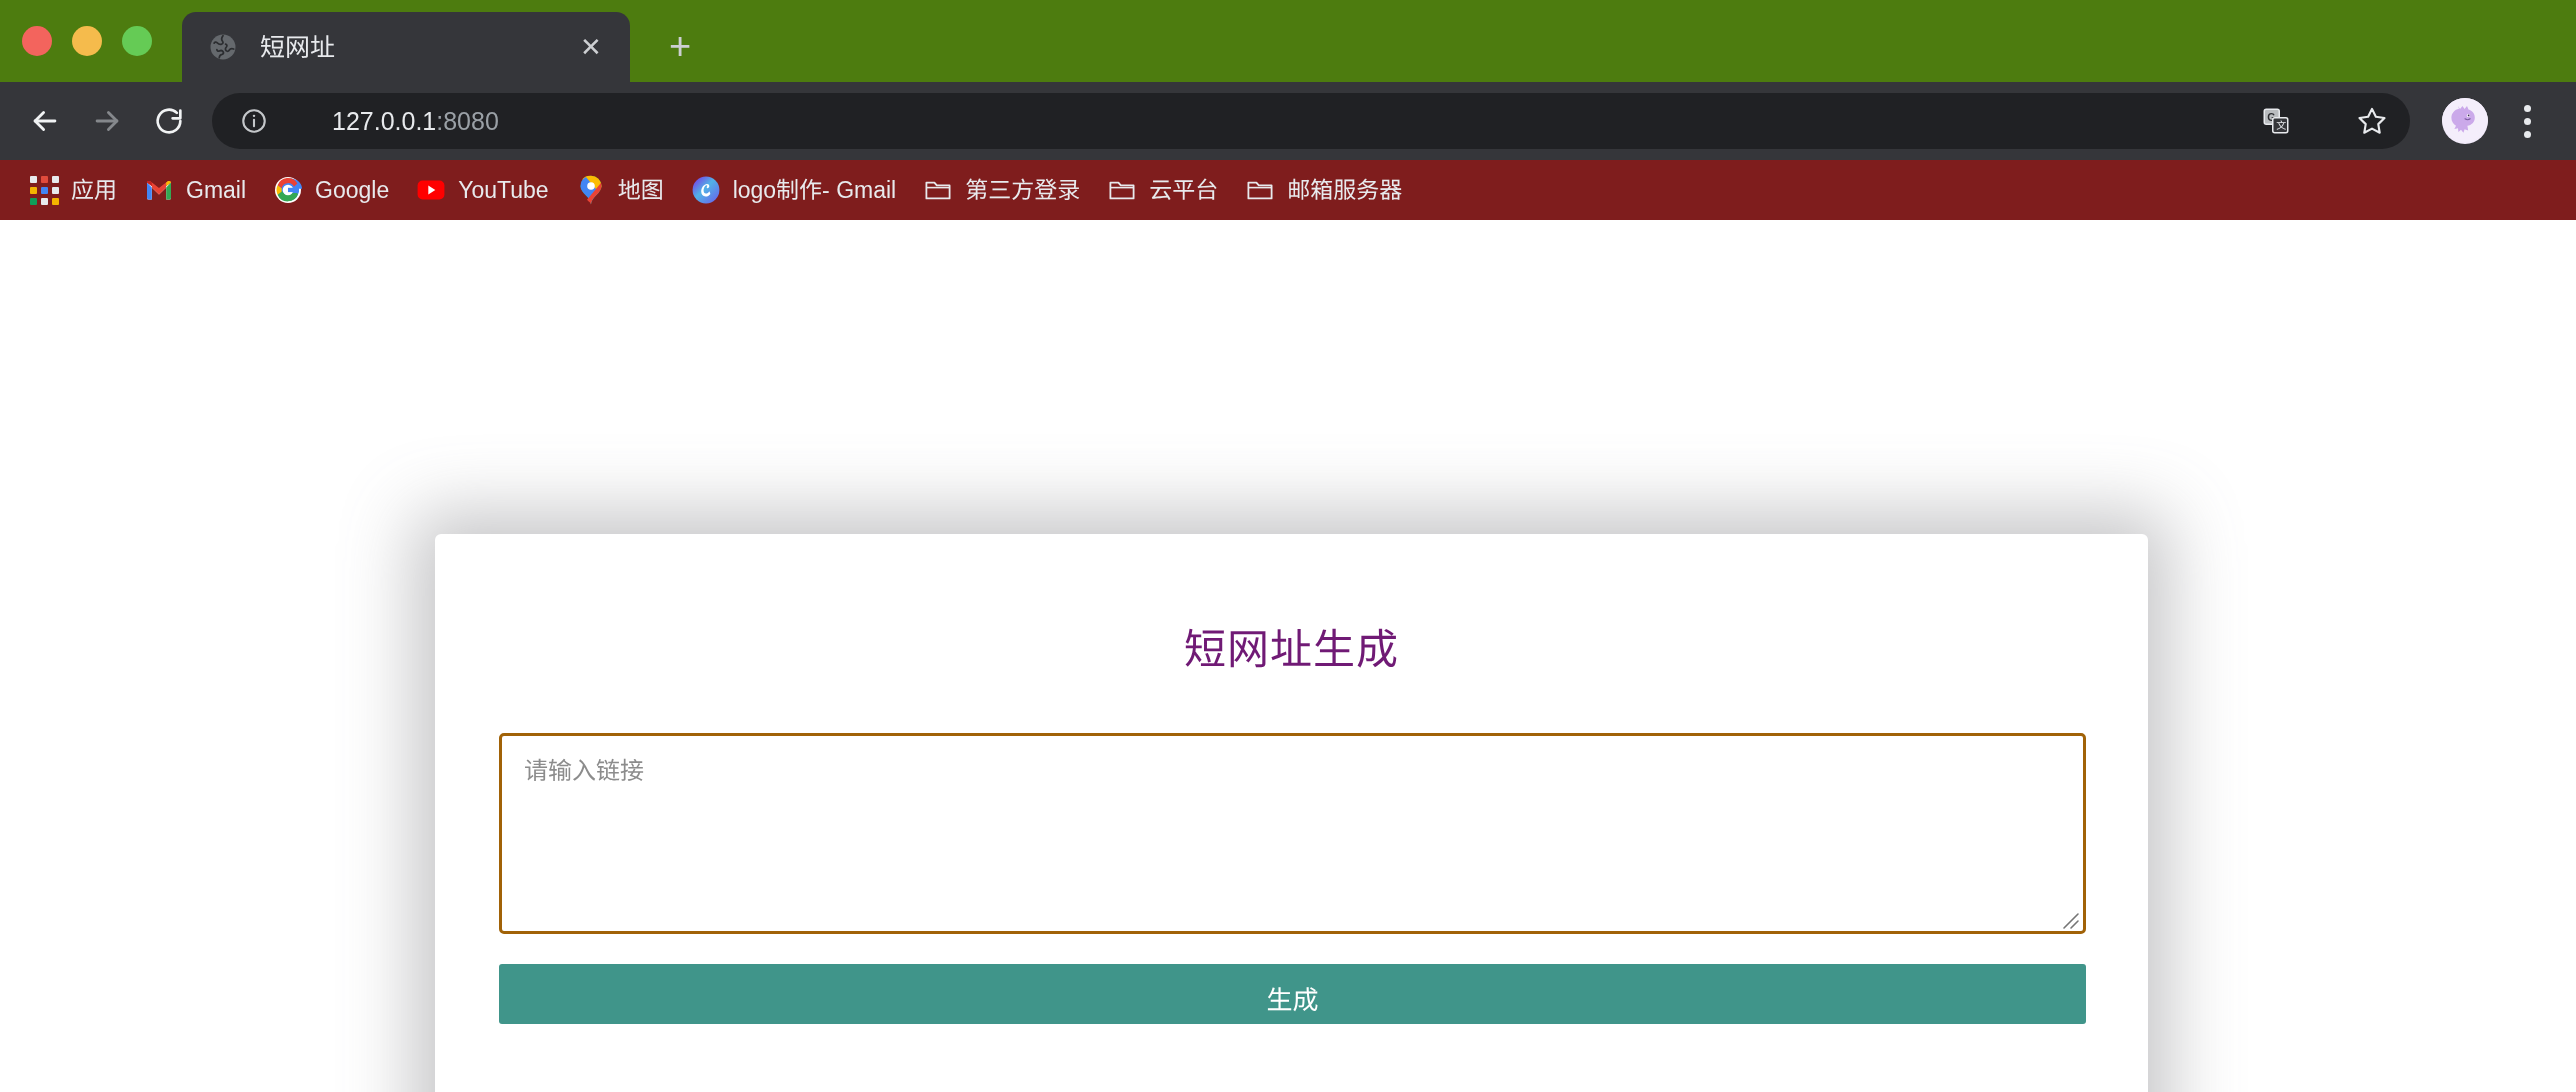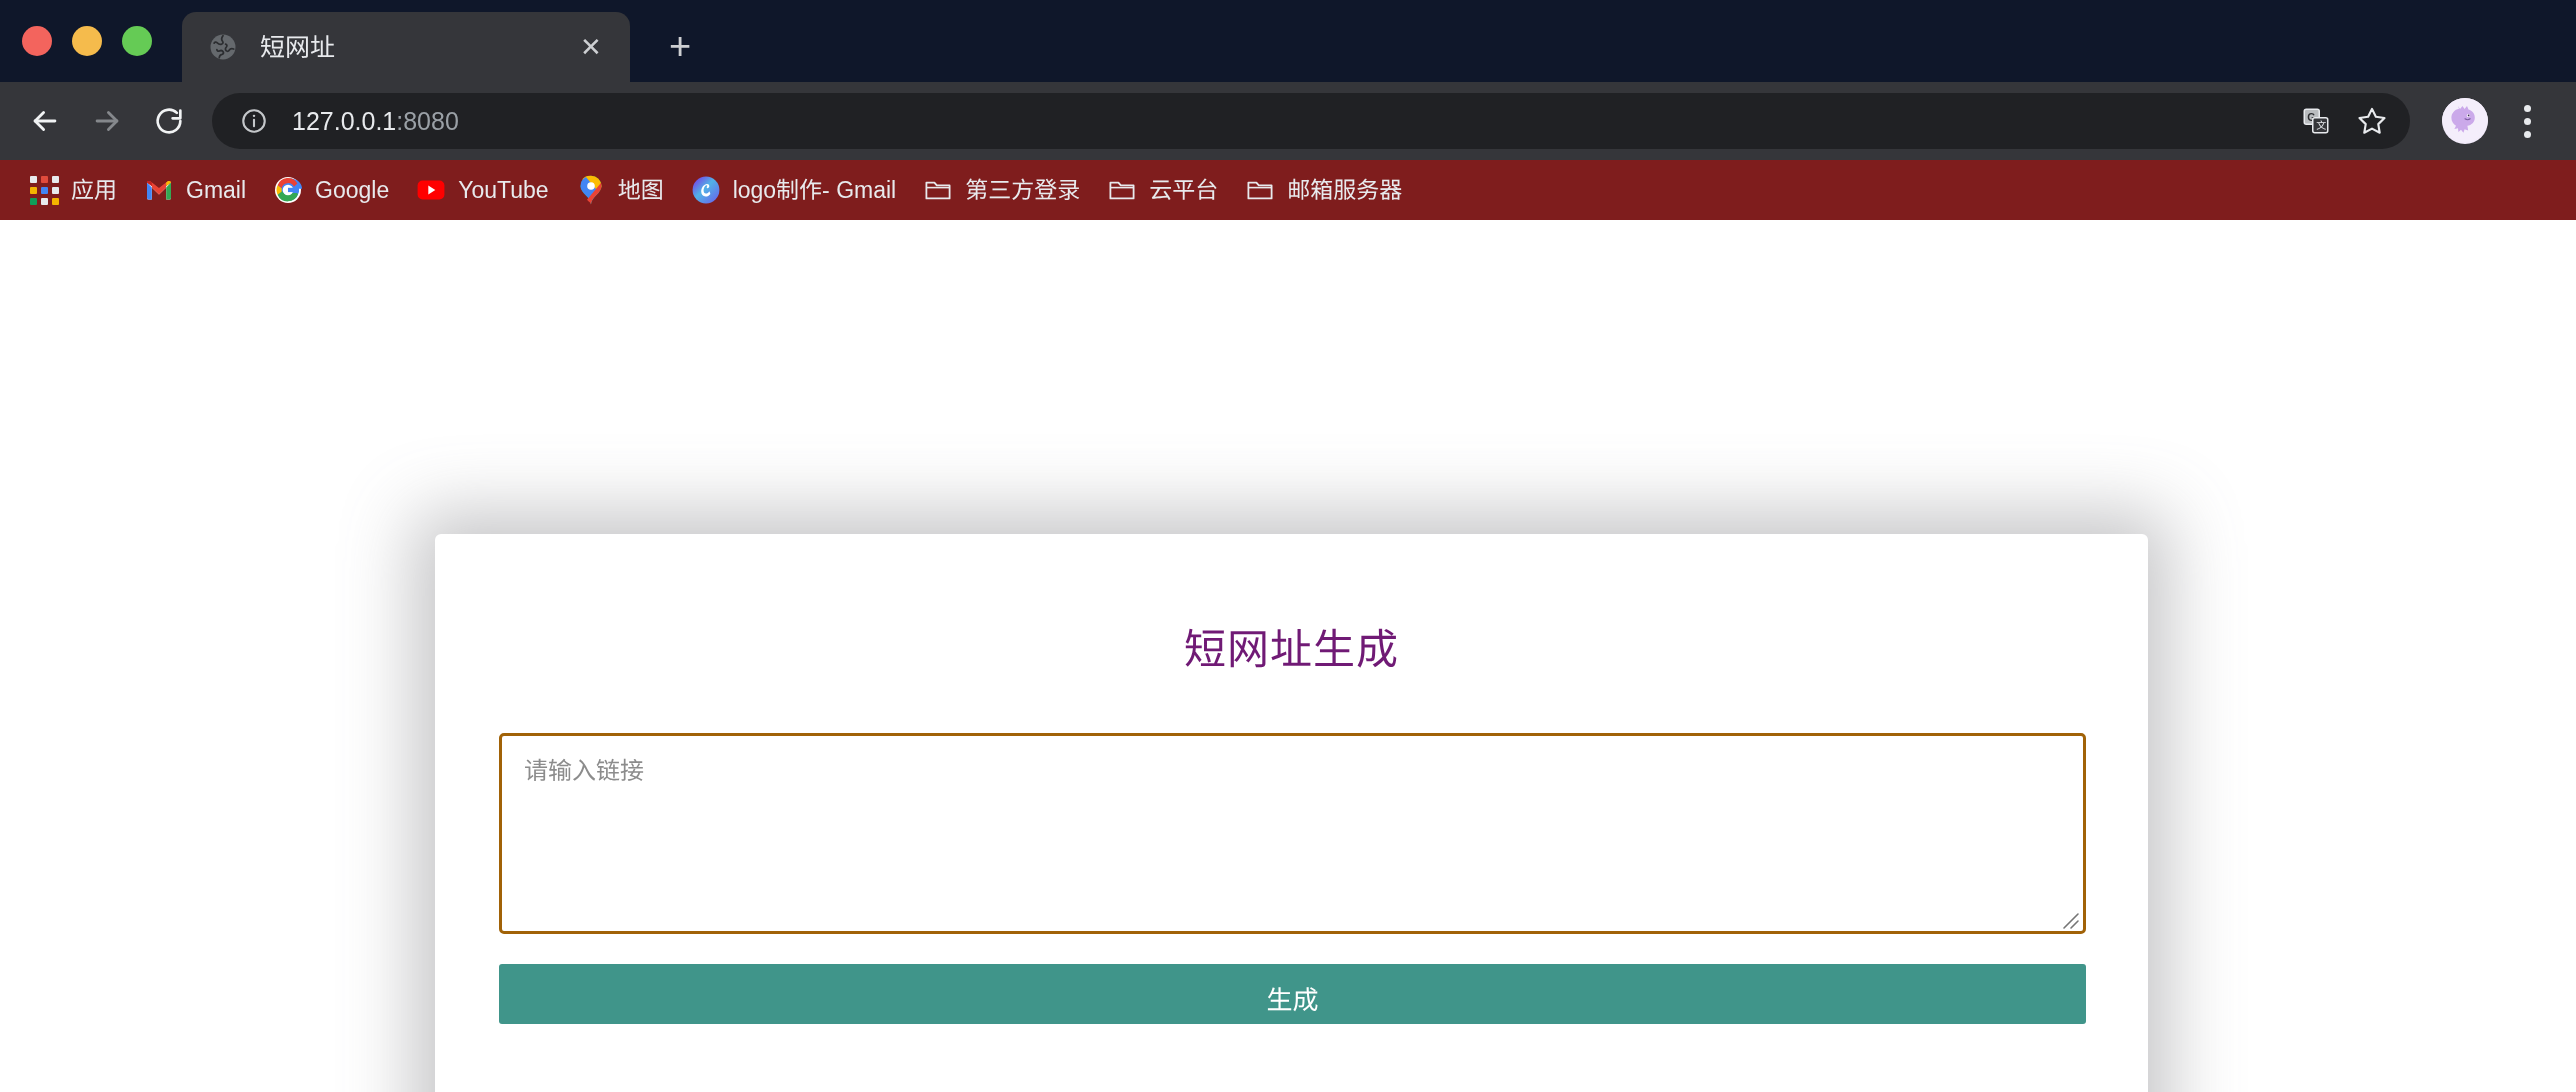--- a/index.html
+++ b/index.html
@@ -18,21 +18,21 @@
     width: 2576px;
     height: 1092px;
     display: flex;
     flex-direction: column;
     background: #ffffff;
   }
 
   
   .tabstrip {
     height: 82px;
-    background: #0f172a;
+    background: #4d7c0f;
     display: flex;
     align-items: flex-end;
     padding-left: 22px;
     position: relative;
     flex: 0 0 82px;
   }
 
   .traffic-lights {
     display: flex;
     align-items: center;
@@ -112,20 +112,21 @@
   .omnibox {
     flex: 1 1 auto;
     height: 56px;
     background: #202124;
     border-radius: 28px;
     display: flex;
     align-items: center;
     padding: 0 10px 0 26px;
     margin: 0 18px 0 12px;
     min-width: 0;
+    gap: 40px;
   }
   .omnibox-info {
     width: 32px; height: 32px;
     flex: 0 0 32px;
     margin-right: 22px;
     display: flex; align-items: center; justify-content: center;
   }
   .omnibox-url {
     flex: 1 1 auto;
     color: #E8EAED;

